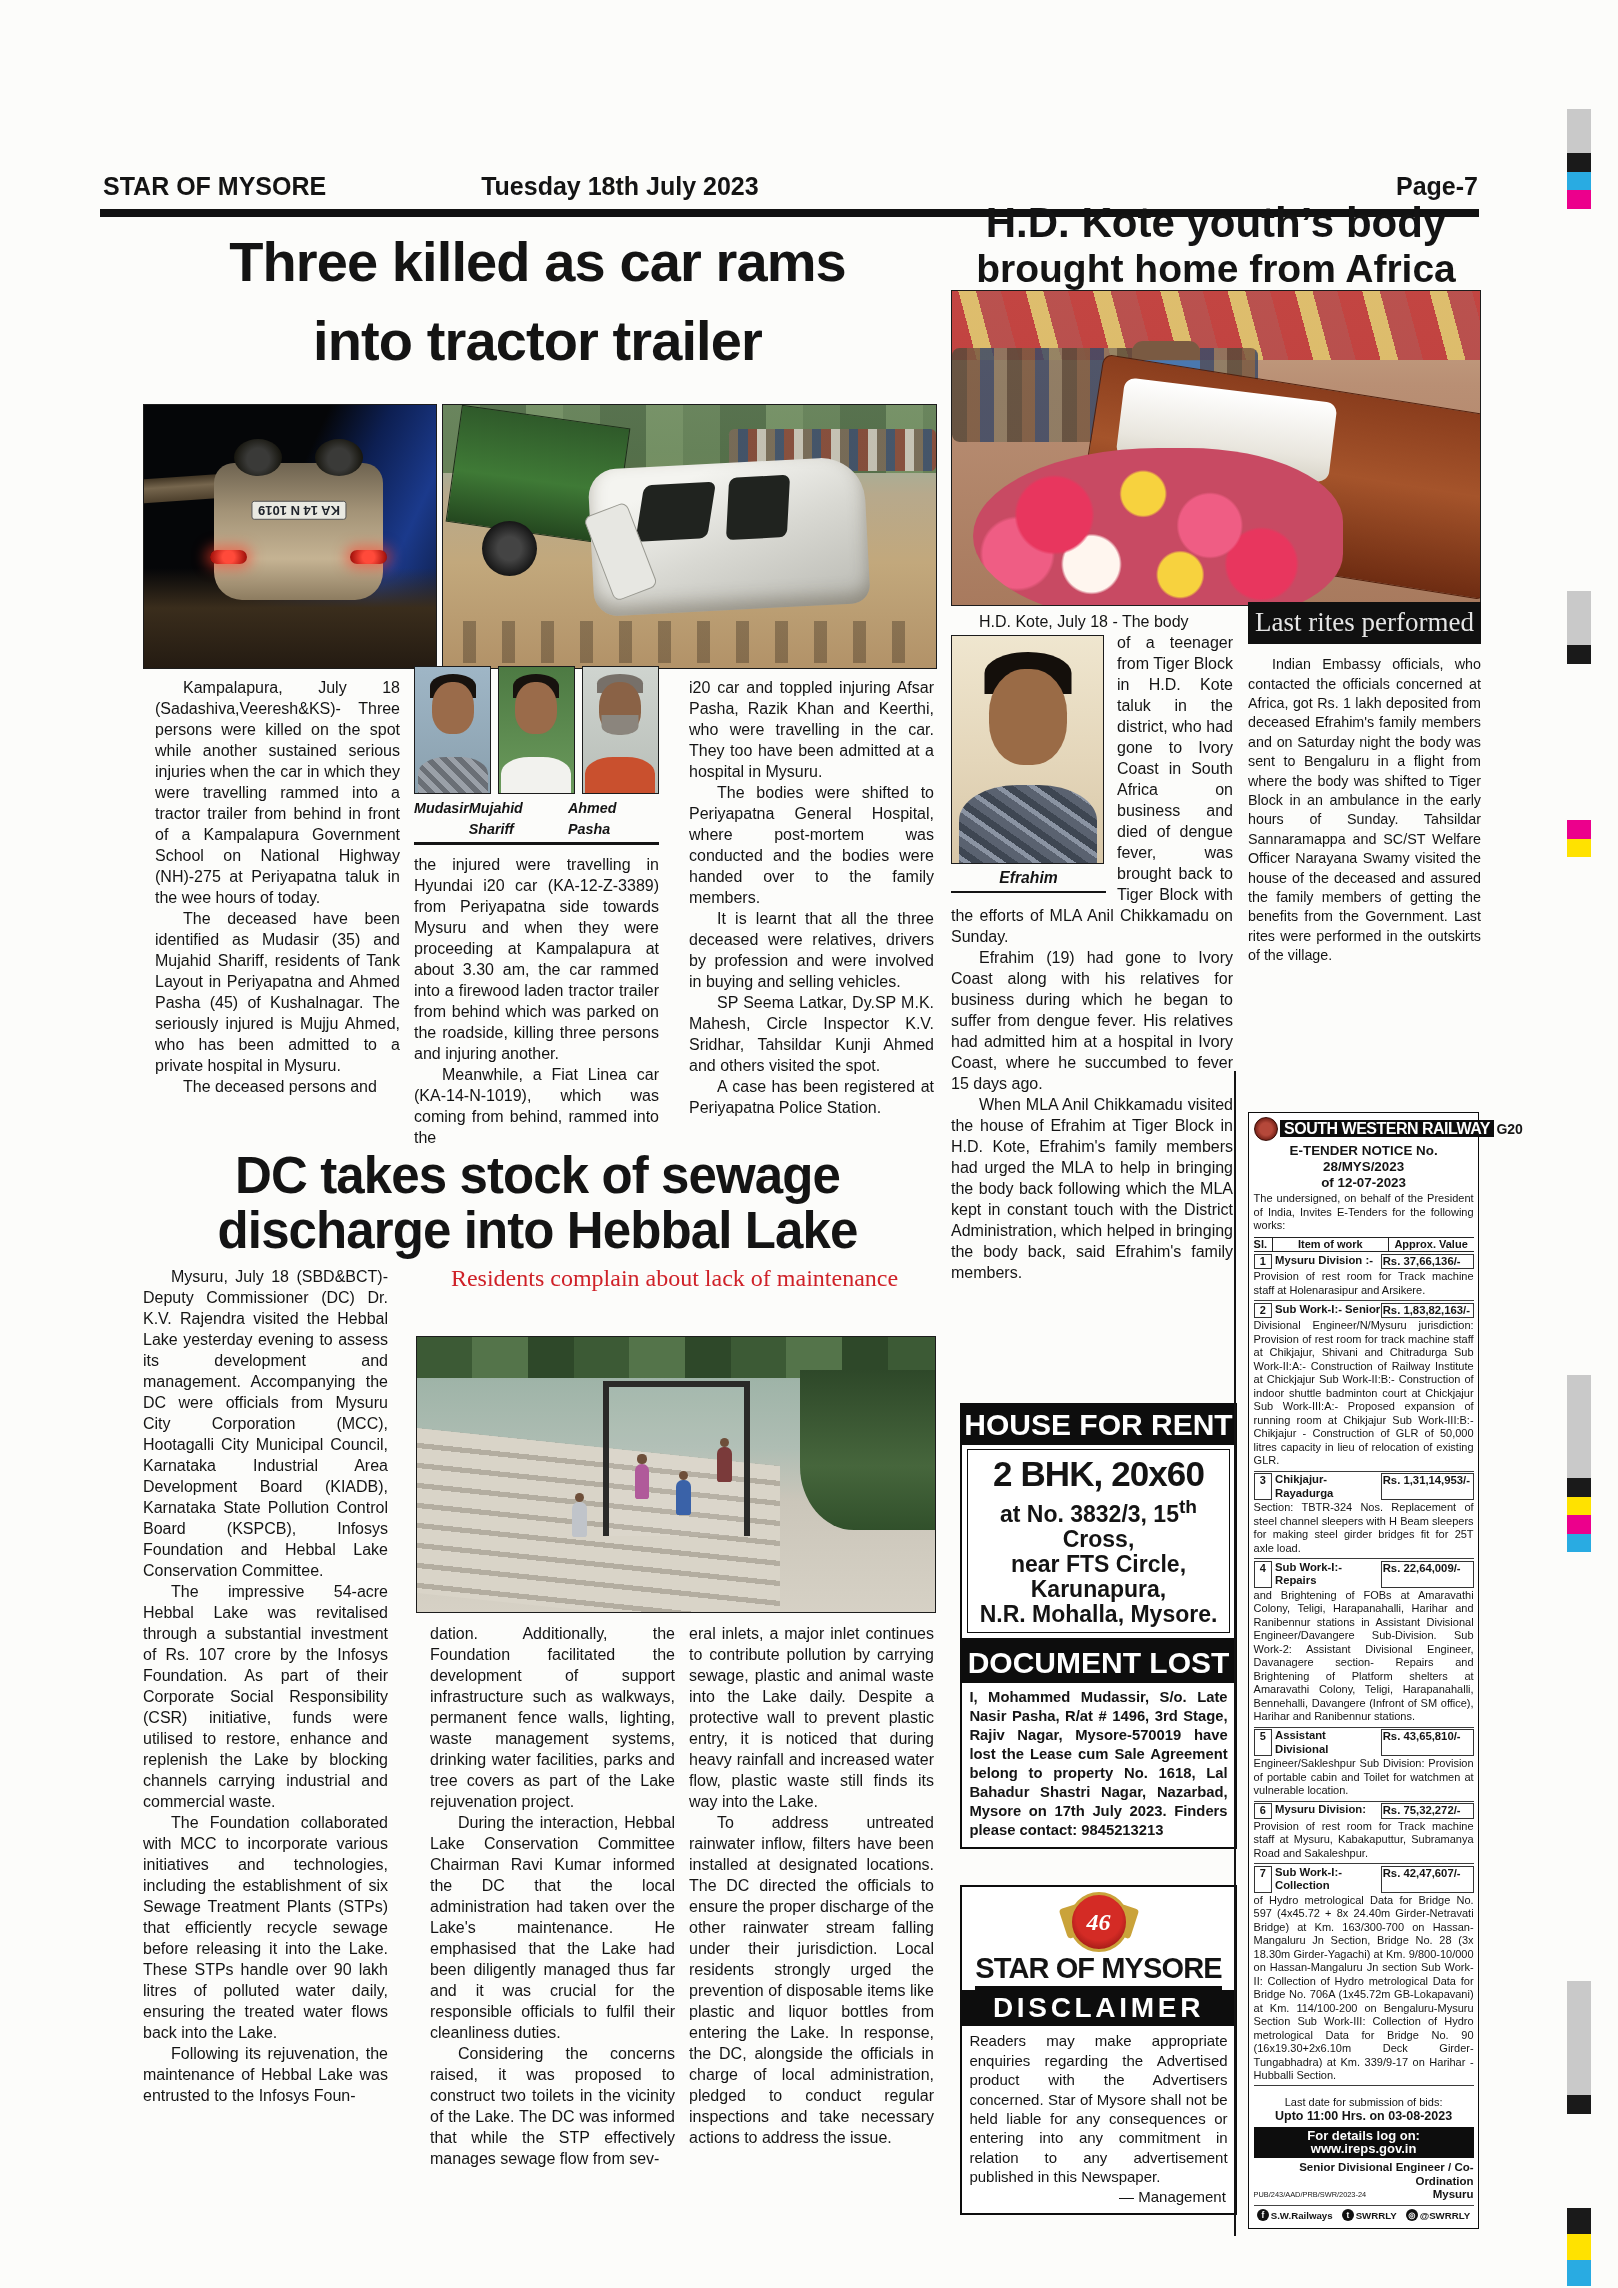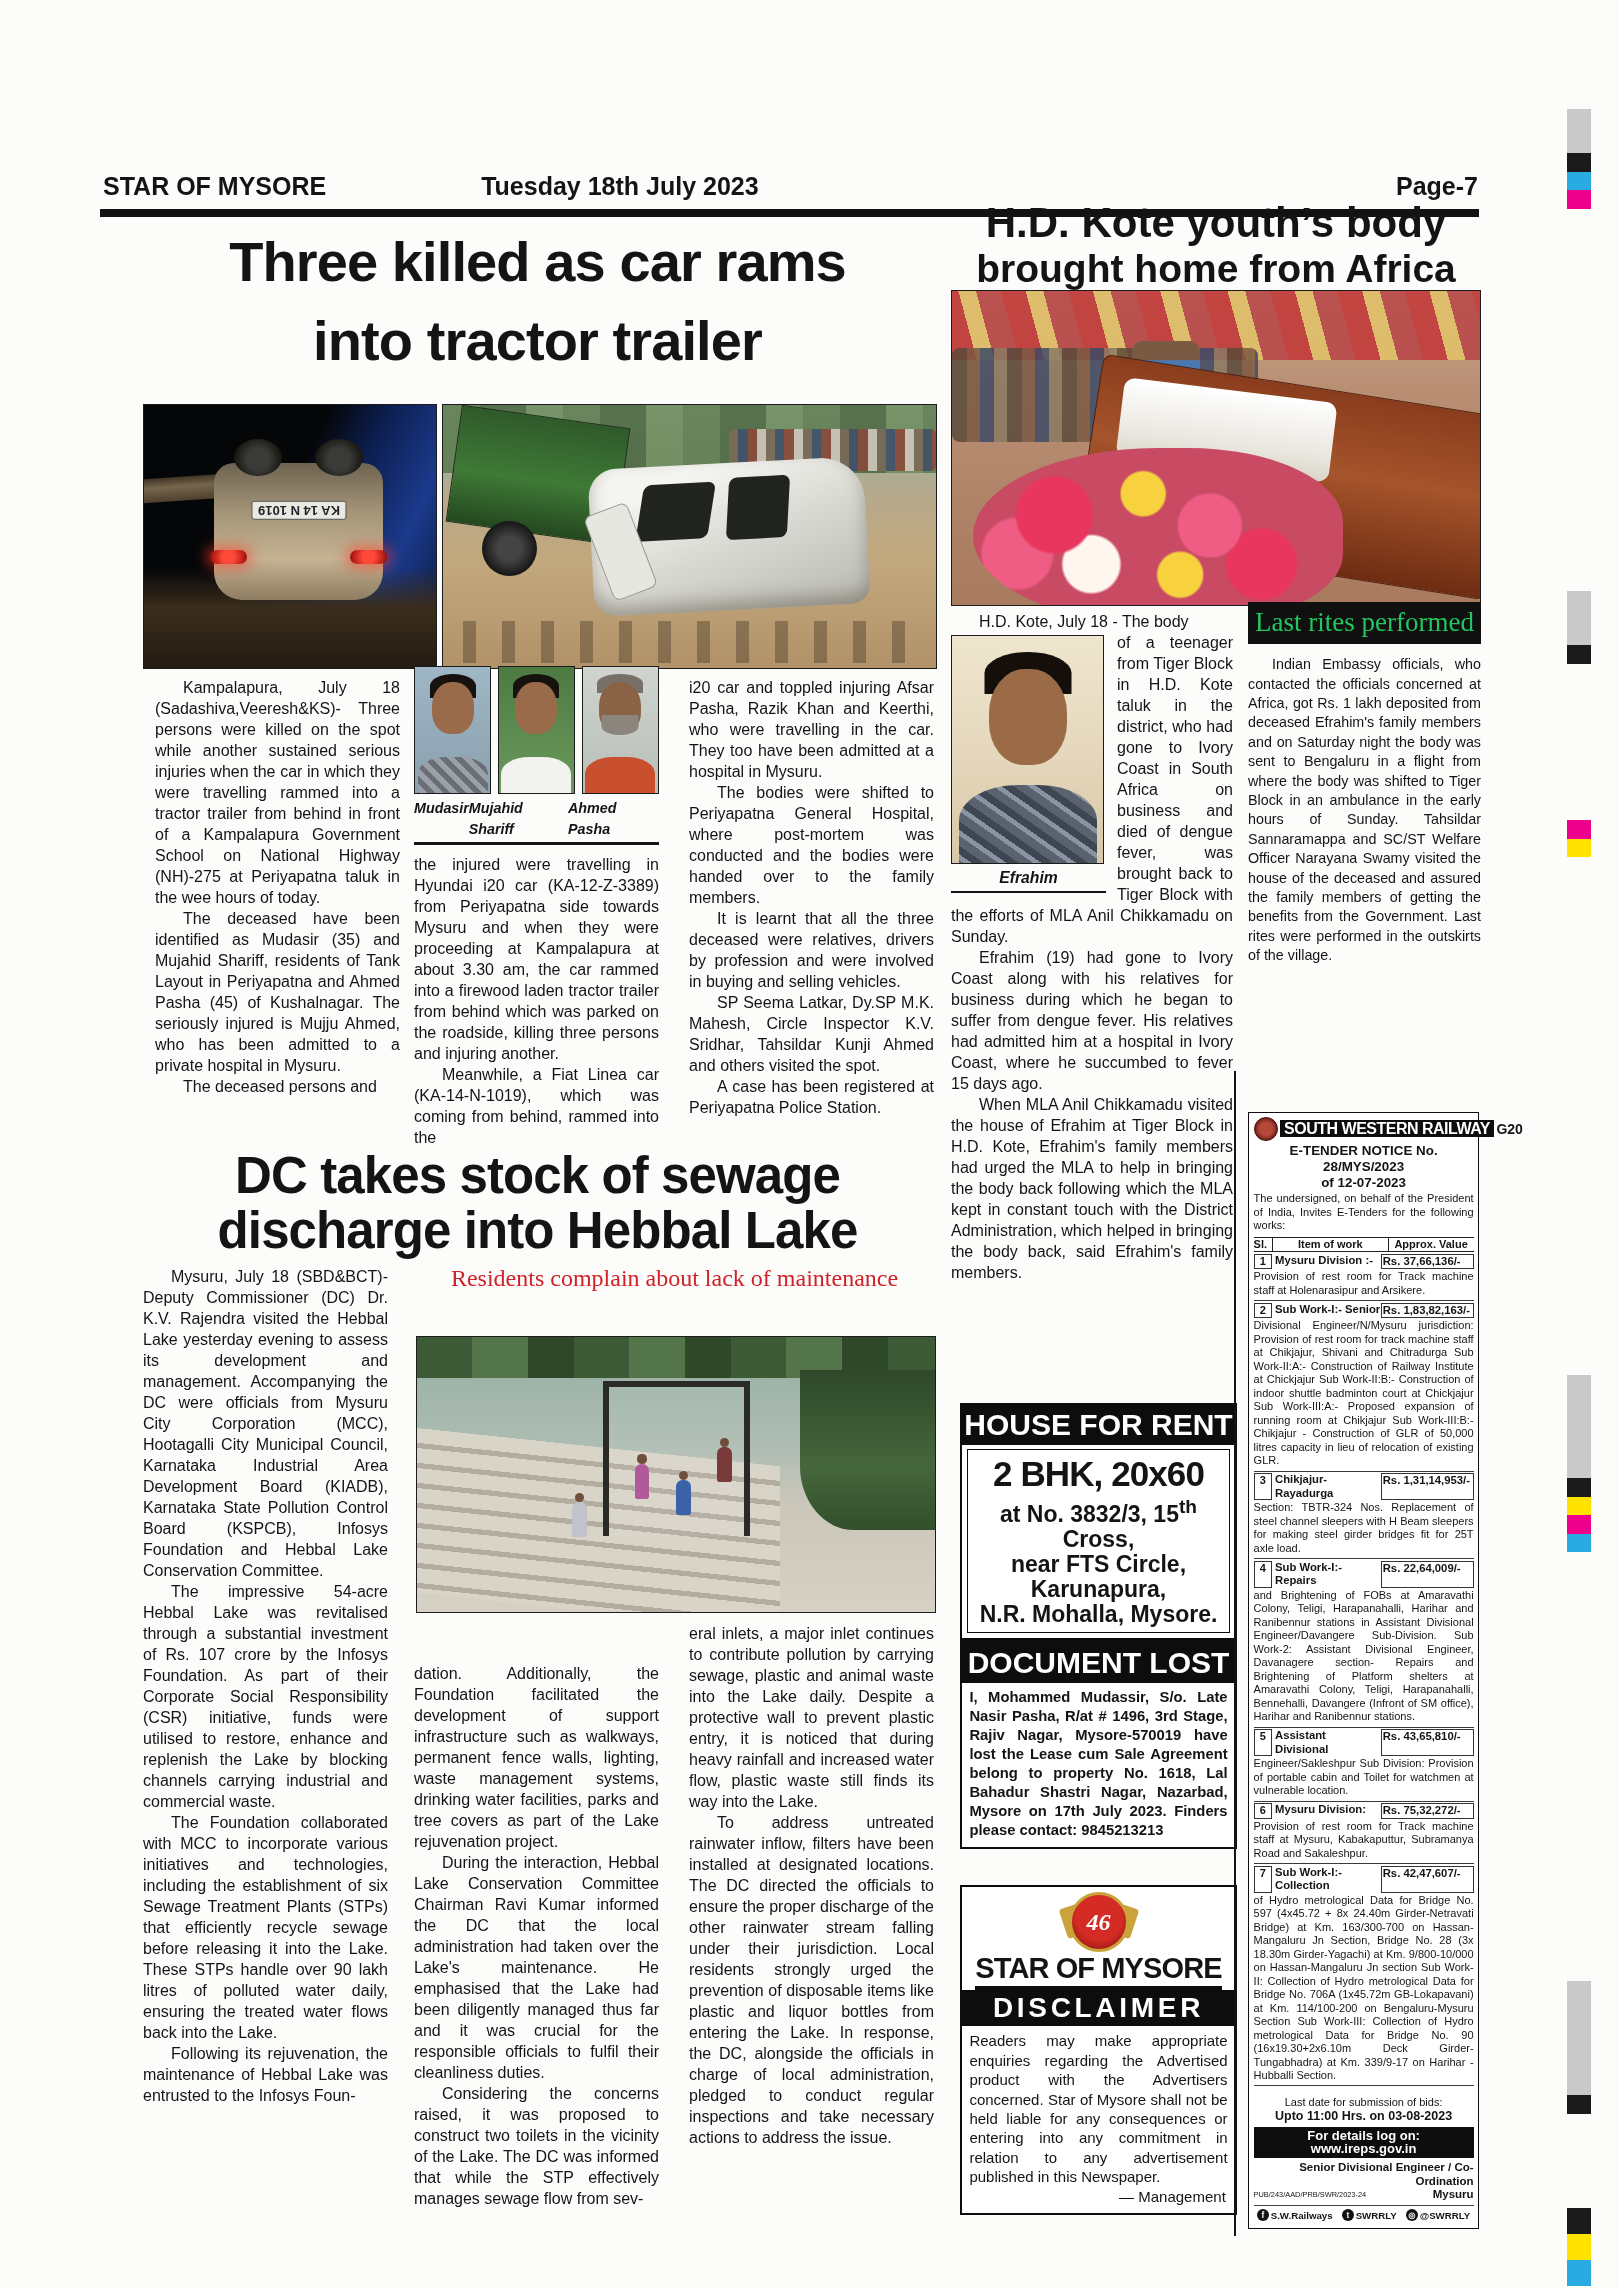--- a/index.html
+++ b/index.html
@@ -24,21 +24,21 @@
           font-family:"Liberation Serif", serif;font-size:24px;line-height:31px;}
   
   .col{position:absolute;font-size:16px;line-height:21px;text-align:justify;}
   .col p{margin:0;}
   .col p.ind{text-indent:28px;}
   .w266{width:245px;}
   .a1c1{left:143px;top:677px;margin-left:12px;}
   .a1c2{left:414px;top:666px;}
   .a1c3{left:689px;top:677px;}
   .dcc1{left:143px;top:1266px;}
-  .dcc2{left:414px;top:1623px;margin-top:40px;}
+  .dcc2{left:430px;top:1623px;}
   .dcc3{left:689px;top:1623px;}
   
   .photo{border:0.9px solid #1c1c1c;overflow:hidden;position:absolute;}
   .photo-night{left:143px;top:404px;width:292px;height:263px;
       background:linear-gradient(115deg,#050608 45%,#0d1f52 60%,#1b3a8c 78%,#0a1430 100%);}
   .pn-ground{position:absolute;left:0;bottom:0;width:100%;height:38%;
       background:linear-gradient(0deg,#241b12,#3a2d1c 60%,rgba(20,16,10,0));}
   .pn-pole{position:absolute;left:-4%;top:26%;width:70%;height:24px;transform:rotate(-4deg);
       background:linear-gradient(0deg,#5a4a33,#8a775a 60%,#4a3c28);border-radius:9.2px;opacity:.85;}
   .pn-car{position:absolute;left:24%;top:22%;width:58%;height:52%;
@@ -145,21 +145,21 @@
       border-radius:46% 46% 44% 44%;background:#9a6b46;}
   .pe-hair{position:absolute;left:50%;top:16.6px;transform:translateX(-50%);width:87px;height:42px;
       border-radius:50% 50% 0 0;background:#140f0b;}
   .pe-torso{position:absolute;left:50%;bottom:-7.4px;transform:translateX(-50%);width:138px;height:85px;
       border-radius:42% 42% 0 0;
       background:repeating-linear-gradient(35deg,#5a6270 0 8.3px,#8a93a2 8.3px 13px,#3e4652 13px 20px);}
   .efr-cap{text-align:center;font-weight:bold;font-style:italic;font-size:15.7px;margin-top:3.7px;
       border-bottom:2.8px solid #141414;padding-bottom:2.8px;}
   
   .lastrites{left:1248px;top:602px;width:233px;}
-  .lr-title{background:#101010;color:#22c55e;font-family:"Liberation Serif", serif;font-size:27px;
+  .lr-title{background:#101010;color:#e5e5e5;font-family:"Liberation Serif", serif;font-size:27px;
       text-align:center;padding:4.6px 0 6.5px 0;}
   .lr-body{margin-top:11px;font-size:14.3px;line-height:19.4px;text-align:justify;text-indent:24px;}
   
   .adbox{position:absolute;left:960px;width:273px;border:2.8px solid #0d0d0d;background:#fff;}
   .house-ad{top:1403px;}
   .ad-titlebar{background:#0d0d0d;color:#fff;text-align:center;font-weight:bold;
       font-size:30px;letter-spacing:0;padding:2.8px 0;}
   .hfr-inner{border:1.8px solid #0d0d0d;margin:4.6px;text-align:center;padding:3.7px 1.8px 5.5px 1.8px;}
   .hfr-size{font-weight:bold;font-size:35px;letter-spacing:-0.9px;}
   .hfr-addr{font-weight:bold;font-size:23px;line-height:25px;}

